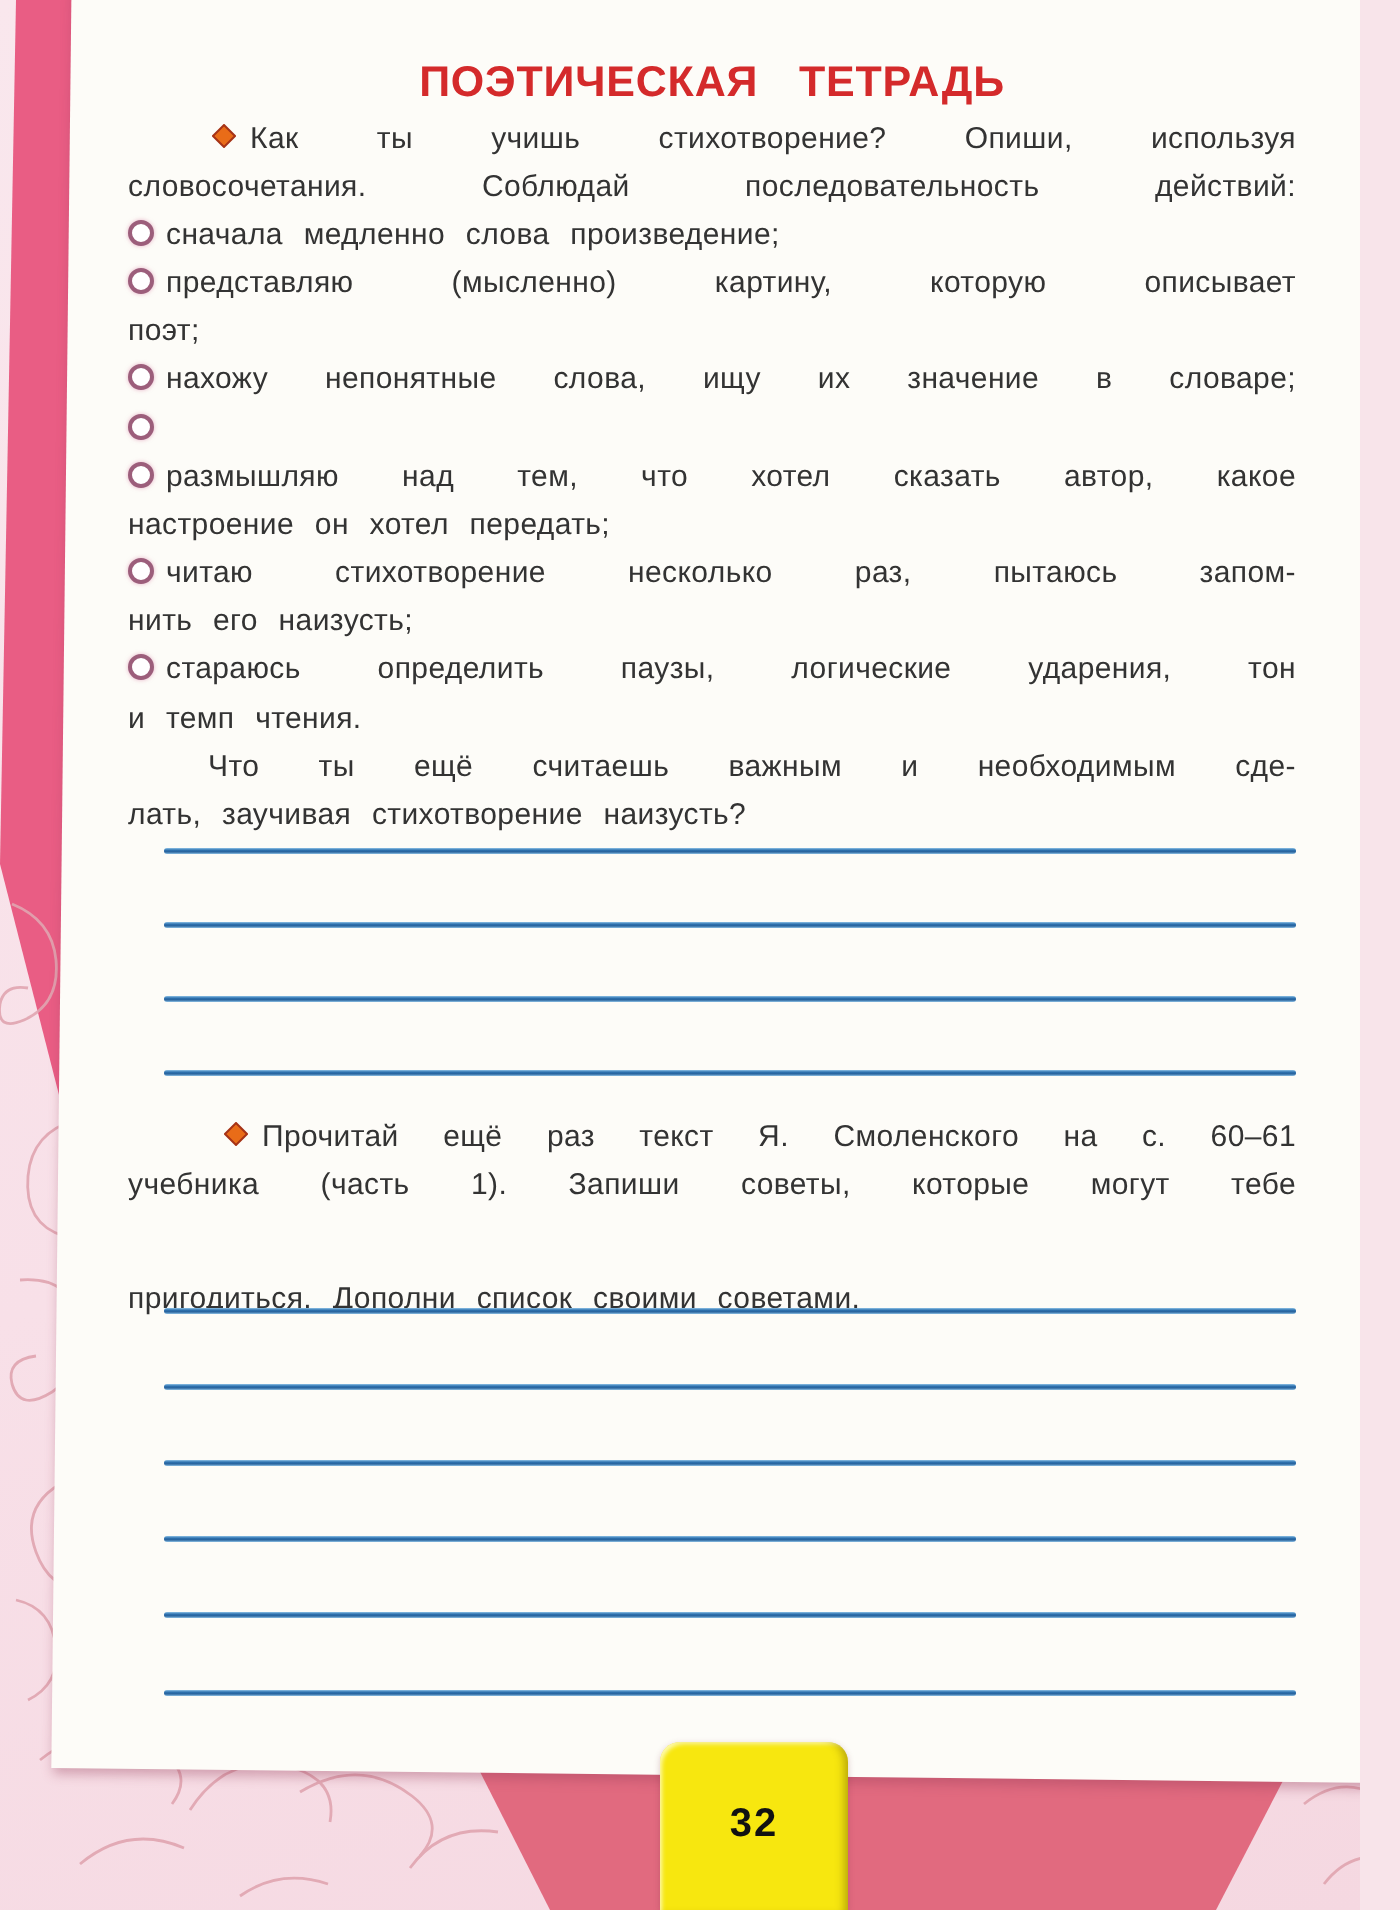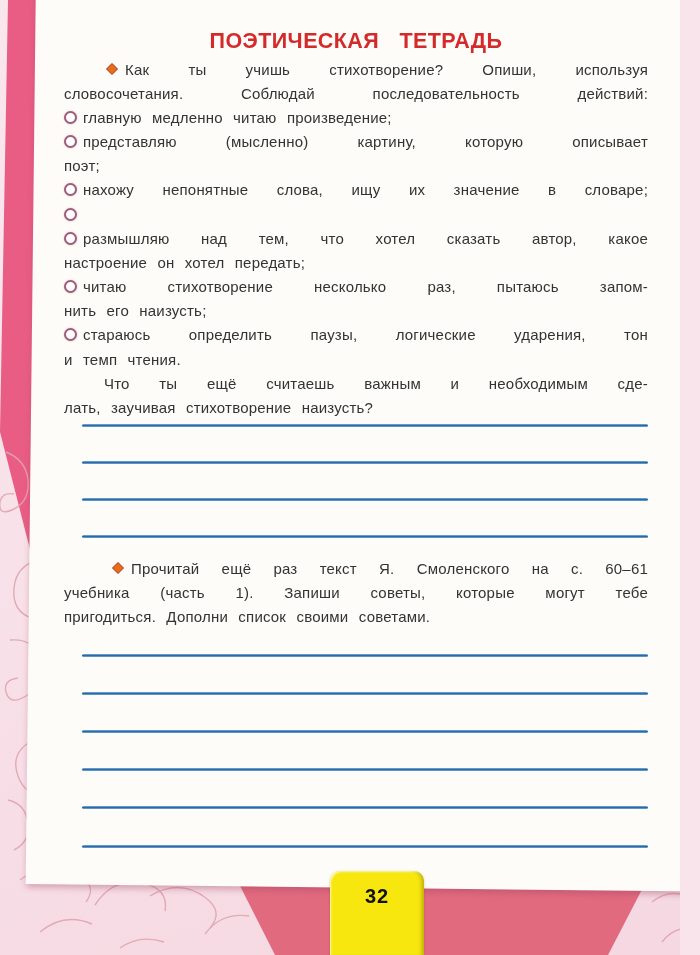--- a/index.html
+++ b/index.html
@@ -31,21 +31,21 @@
   .diamond{display:inline-block;width:12px;height:12px;vertical-align:0px;
            margin-right:7px;}
   .wline{position:absolute;left:82px;width:566px;height:3px;border-radius:2px;
          background:linear-gradient(to bottom,#8fc2e6,#2e72b0 35%,#28629c 65%,#8fc2e6);}
   
   #tab{position:absolute;left:330px;top:871px;width:94px;height:84px;
        background:#f7e70f;border-radius:10px 10px 0 0;z-index:4;
        box-shadow:inset -5px 0 4px -3px rgba(110,90,0,.45),
                   inset 2px 2px 2px -1px rgba(255,255,210,.8),
                   0 1px 3px rgba(120,40,60,.25);}
-  #tab .num{margin-top:14px;text-align:center;font-size:20px;font-weight:bold;
+  #tab .num{margin-top:30px;text-align:center;font-size:20px;font-weight:bold;
             color:#111;letter-spacing:1px;}
 </style>
 </head>
 <body>
 
 <div id="root">
 
   <svg id="bg" width="700" height="955" viewBox="0 0 700 955">
 
     <polygon points="8,0 44,0 47,616 0,432" fill="#e95d84"></polygon>
@@ -79,21 +79,21 @@
     <div class="tl j ind1" style="top:58px">
       <span class="diamond">
         <svg width="12" height="12" viewBox="0 0 12 12">
             <polygon points="6,0.5 11.5,6 6,11.5 0.5,6" fill="#e96c18" stroke="#a63317" stroke-width="1"></polygon>
           </svg>
       </span><span>Как ты учишь стихотворение? Опиши, используя</span>
     </div>
     <div class="tl j" style="top:82px">словосочетания. Соблюдай последовательность действий:</div>
 
     <div class="tl" style="top:106px">
-      <span class="ring"></span><span>главную медленно читаю произведение;</span>
+      <span class="ring"></span><span>сначала медленно слова произведение;</span>
     </div>
     <div class="tl j" style="top:130px">
       <span class="ring"></span><span>представляю (мысленно) картину, которую описывает</span>
     </div>
     <div class="tl" style="top:154px">поэт;</div>
     <div class="tl j" style="top:178px">
       <span class="ring"></span><span>нахожу непонятные слова, ищу их значение в словаре;</span>
     </div>
     <div class="tl" style="top:203px">
       <span class="ring"></span>
@@ -120,21 +120,21 @@
     <div class="wline" style="top:535px"></div>
 
     <div class="tl j ind3" style="top:557px">
       <span class="diamond">
         <svg width="12" height="12" viewBox="0 0 12 12">
             <polygon points="6,0.5 11.5,6 6,11.5 0.5,6" fill="#e96c18" stroke="#a63317" stroke-width="1"></polygon>
           </svg>
       </span><span>Прочитай ещё раз текст Я. Смоленского на с. 60–61</span>
     </div>
     <div class="tl j" style="top:581px">учебника (часть 1). Запиши советы, которые могут тебе</div>
-    <div class="tl" style="top:605px">пригодиться. Дополни список своими советами.</div>
+    <div class="tl" style="top:638px">пригодиться. Дополни список своими советами.</div>
 
     <div class="wline" style="top:654px"></div>
     <div class="wline" style="top:692px"></div>
     <div class="wline" style="top:730px"></div>
     <div class="wline" style="top:768px"></div>
     <div class="wline" style="top:806px"></div>
     <div class="wline" style="top:845px"></div>
   </div>
 
   <div id="tab">

